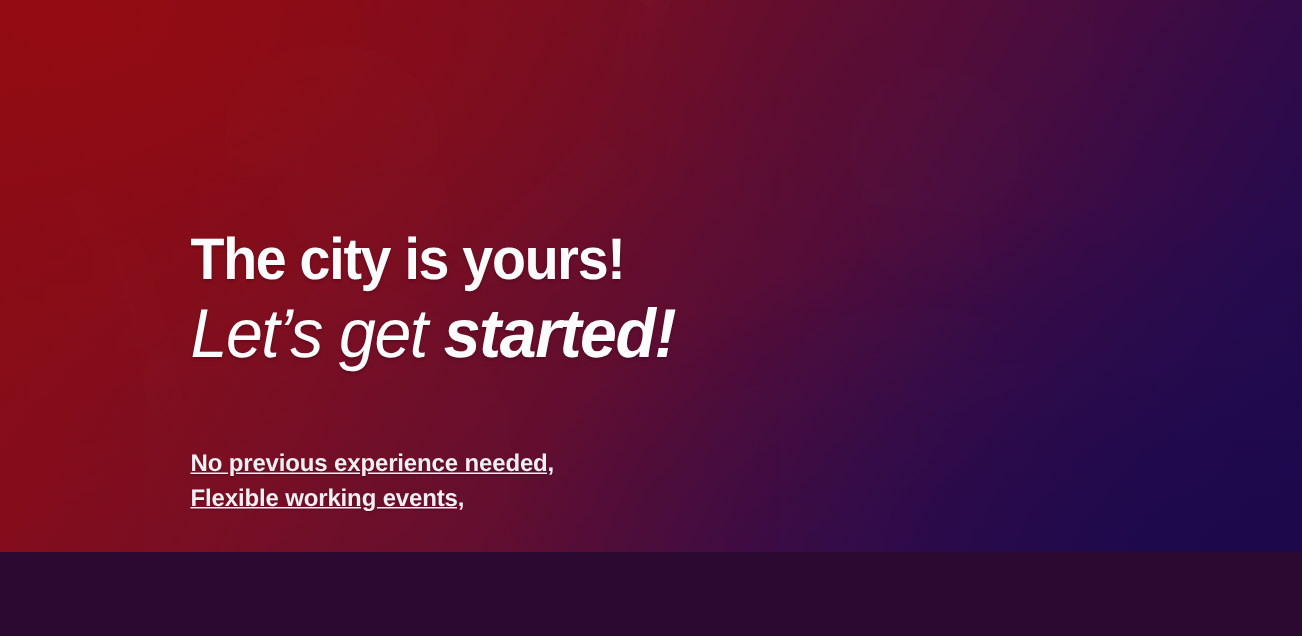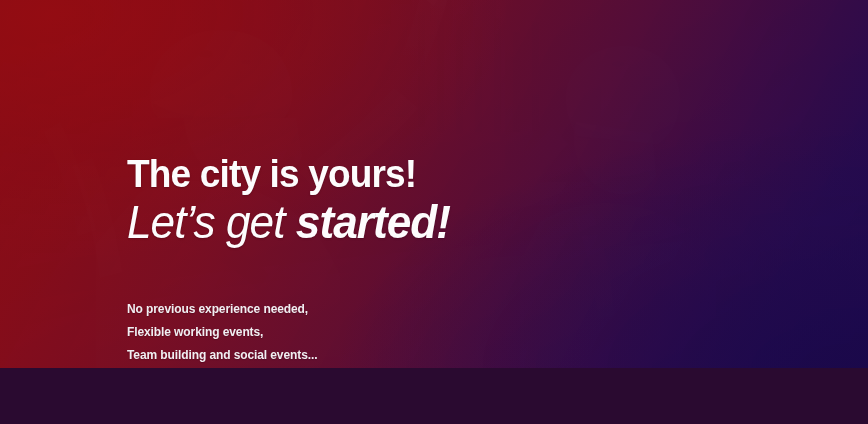--- a/index.html
+++ b/index.html
@@ -114,27 +114,28 @@
   }
 
   .subtitle {
     position: absolute;
     top: 298px;
     left: 0;
   }
 
   .subtitle-line {
     display: block;
-    font-size: 12px;
+    font-size: 16px;
     font-weight: bold;
     color: #f1eff2;
     line-height: 23px;
     letter-spacing: -0.1px;
     white-space: nowrap;
     text-shadow: 0 1px 1px rgba(40,0,20,0.28);
+    text-decoration: underline;
   }
 </style>
 </head>
 <body>
 
 <div class="stage">
 
   <div class="photo-layer">
     <svg viewBox="0 0 868 424" preserveAspectRatio="xMidYMid slice" aria-hidden="true">
       <defs>
@@ -253,17 +254,16 @@
     <div class="headline">
       <span class="headline-line1">The city is yours!</span>
       <span class="headline-line2">
         <span>Let’s get </span><span class="strong">started!</span>
       </span>
     </div>
 
     <div class="subtitle">
       <span class="subtitle-line">No previous experience needed,</span>
       <span class="subtitle-line">Flexible working events,</span>
-      <span class="subtitle-line">Team building and social events...</span>
     </div>
 
   </div>
 </div>
 
 </body></html>

